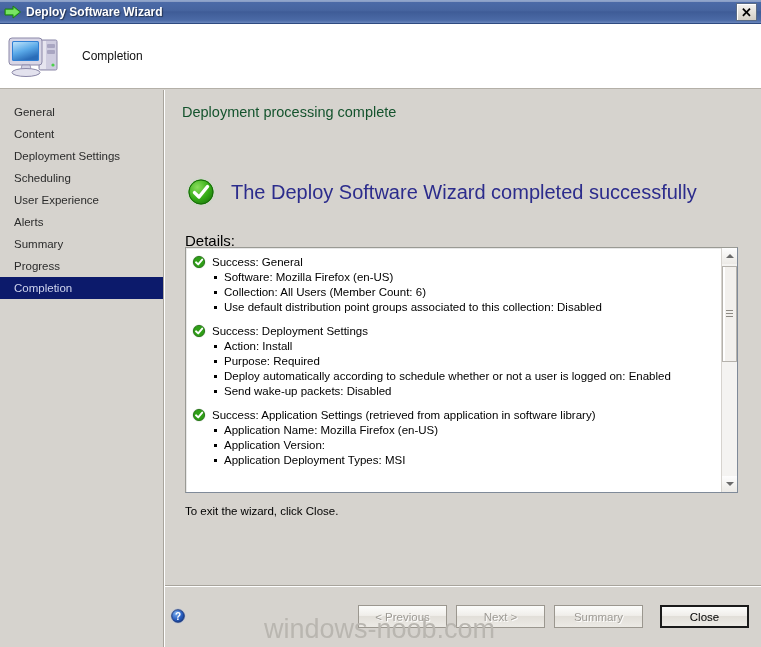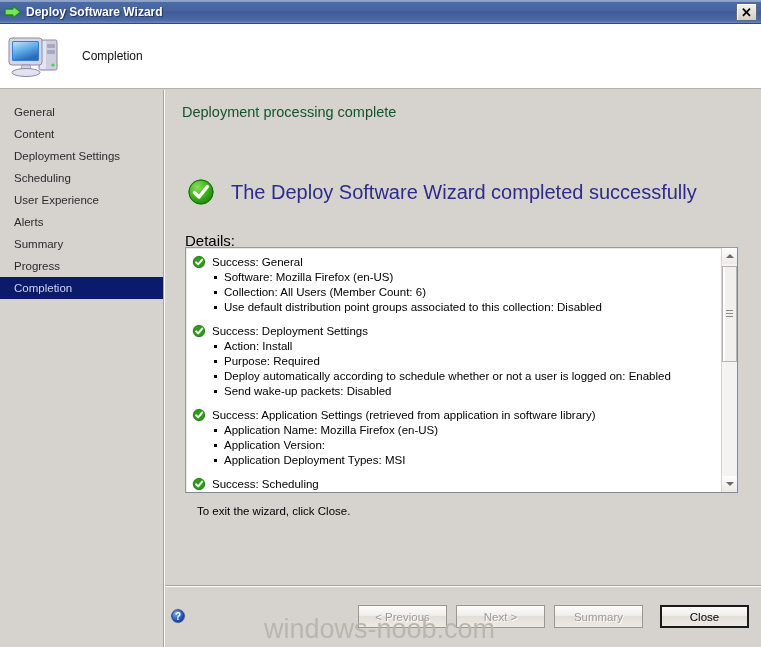--- a/index.html
+++ b/index.html
@@ -282,21 +282,21 @@
     margin-bottom: 2px;
   }
   #sb-bottom {
     position: absolute;
     left: 0; bottom: 0;
     width: 15px; height: 16px;
   }
 
   #exit-note {
     position: absolute;
-    left: 32px; top: 415px;
+    left: 20px; top: 415px;
     font-size: 11.5px;
     color: #000000;
   }
 
   
   #footer-sep {
     position: absolute;
     left: 0; top: 495px;
     width: 596px;
     height: 2px;
@@ -467,30 +467,20 @@
             </svg>
             <span class="gtext">Success: Application Settings (retrieved from application in software library)</span>
           </div>
           <ul class="detail-bullets">
             <li>Application Name: Mozilla Firefox (en-US)</li>
             <li>Application Version:</li>
             <li>Application Deployment Types: MSI</li>
           </ul>
         </div>
 
-        <div class="detail-group">
-          <div class="group-head">
-            <svg class="chk" viewBox="0 0 14 14">
-              <circle cx="7" cy="7" r="6.6" fill="#c9cfc6" opacity="0.6"></circle>
-              <circle cx="7" cy="7" r="5.6" fill="#2f9e17" stroke="#166b09" stroke-width="0.8"></circle>
-              <path d="M4 7.3 L6.2 9.4 L10.2 4.6" fill="none" stroke="#ffffff" stroke-width="1.9" stroke-linecap="round" stroke-linejoin="round"></path>
-            </svg>
-            <span class="gtext">Success: Scheduling</span>
-          </div>
-        </div>
 
       </div>
 
       <div id="scrollbar">
         <div class="sb-btn">
           <span class="sb-arrow sb-up"></span>
         </div>
         <div id="sb-track">
           <div id="sb-thumb">
             <span class="grip">

